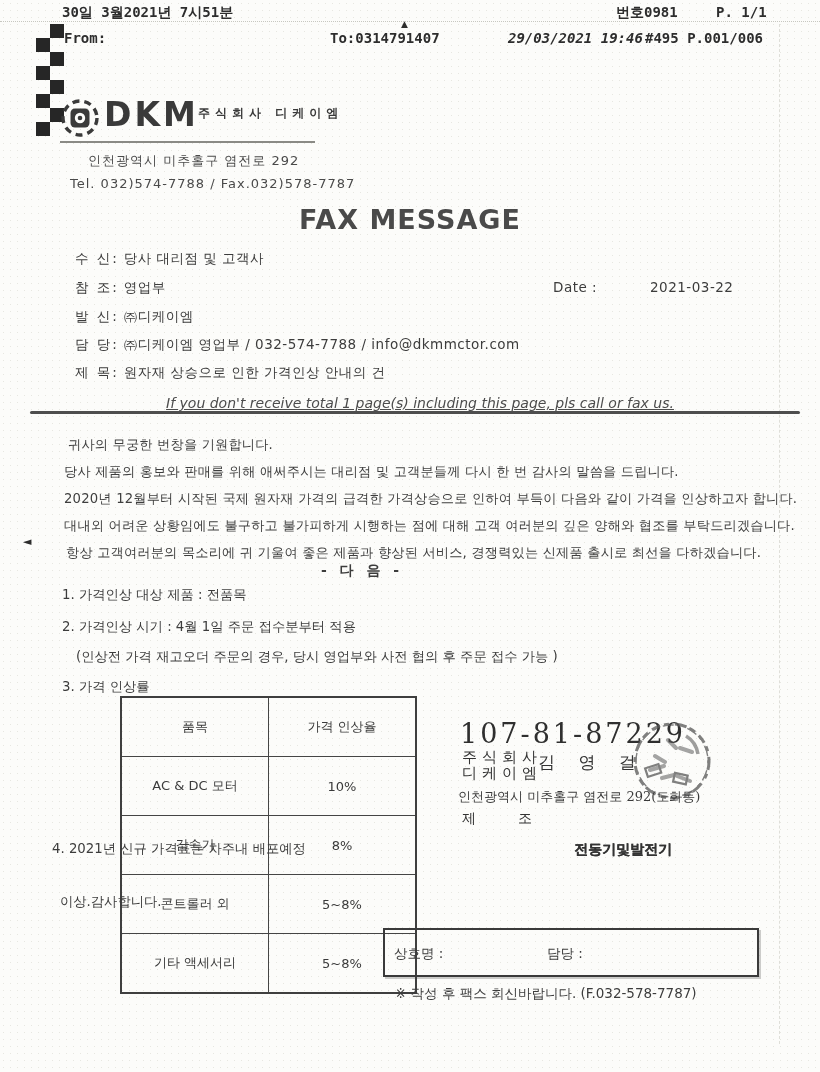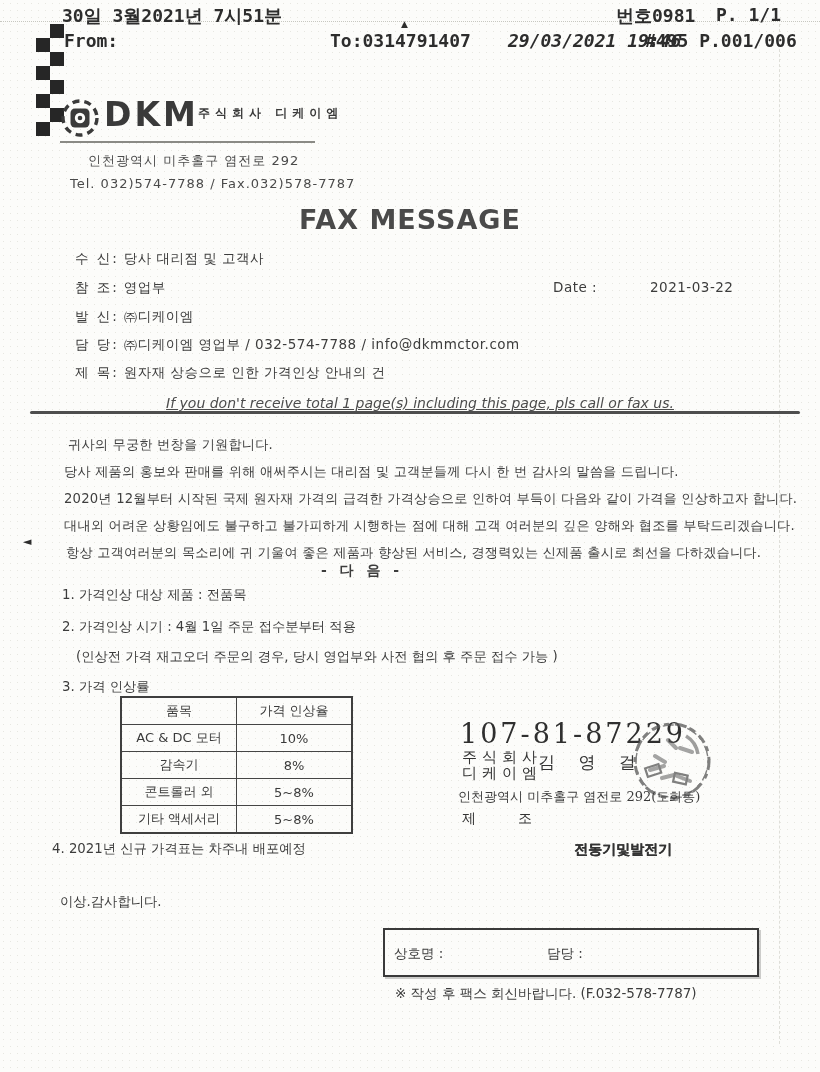--- a/index.html
+++ b/index.html
@@ -6,21 +6,21 @@
   .page{
     position:relative;width:820px;height:1072px;margin:0 auto;overflow:hidden;
     background-color:#fcfcfa;
     background-image:radial-gradient(#e7e7e1 0.6px, transparent 0.7px);
     background-size:7px 7px;
     font-family:"DejaVu Sans", sans-serif;
     color:#3c3c3c;
   }
   .abs{position:absolute;white-space:nowrap;}
   
-  .faxhdr{font-family:"DejaVu Sans Mono", monospace;font-weight:bold;color:#2d2d2d;font-size:18px;}
+  .faxhdr{font-family:"DejaVu Sans Mono", monospace;font-weight:bold;color:#2d2d2d;font-size:14px;}
   .hdr-dotline{position:absolute;left:0;top:21px;width:820px;border-top:1px dotted #c7c7c0;}
   .vert-artifact{position:absolute;left:779px;top:24px;height:1020px;border-left:1px dashed #d9d9d2;opacity:.8;}
   .checker{
     position:absolute;left:36px;top:24px;width:28px;height:112px;
     background:repeating-conic-gradient(#262626 0% 25%, transparent 0% 50%);
     background-size:28px 28px;
   }
   
   .dkm{font-size:33px;font-weight:bold;letter-spacing:3px;color:#3a3a3a;}
   .corp-kr{font-size:12px;font-weight:bold;letter-spacing:5px;color:#3a3a3a;}
@@ -29,21 +29,21 @@
   .title{font-size:27px;font-weight:bold;letter-spacing:1px;color:#4a4a4a;}
   .fld{font-size:13.5px;color:#3c3c3c;letter-spacing:.5px;}
   .fld .lab{letter-spacing:2px;}
   .notice{font-size:14px;font-style:italic;color:#4c4c4c;text-decoration:underline;text-align:center;}
   .thick-rule{position:absolute;left:30px;top:411px;width:770px;height:3px;background:#4e4e4e;border-radius:2px;}
   .body-p{font-size:13.2px;color:#3e3e3e;letter-spacing:.2px;}
   .daum{font-size:14px;font-weight:bold;letter-spacing:4px;color:#3c3c3c;}
   .item{font-size:13.3px;color:#3c3c3c;}
   
   table.price{position:absolute;left:120px;top:696px;border-collapse:collapse;font-size:13px;color:#3a3a3a;}
-  table.price td,table.price th{border:1.6px solid #454545;width:114px;height:26px;text-align:center;font-weight:normal;padding:0;}
+  table.price td,table.price th{border:1.6px solid #454545;width:114px;height:26px;text-align:center;font-weight:normal;padding:16px;}
   table.price{border:2px solid #3f3f3f;}
   
   .serif{font-family:"DejaVu Serif", serif;}
   .regno{font-size:27px;letter-spacing:3px;color:#2f2f2f;}
   .stamp-corp{font-size:15px;letter-spacing:5px;color:#333;}
   .stamp-name{font-size:17px;letter-spacing:9px;color:#333;}
   .stamp-addr{font-size:13px;color:#3a3a3a;}
   .stamp-biz{font-size:14px;color:#333;}
   .biz-items{font-weight:bold;text-shadow:0.6px 0 0 #333;}
   .seal{position:absolute;left:622px;top:718px;opacity:.85;}

